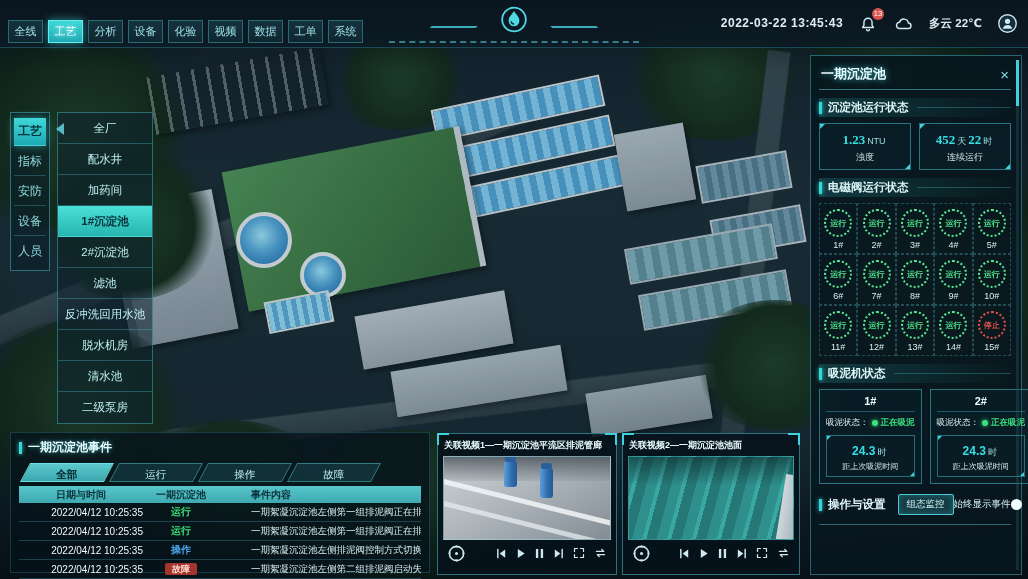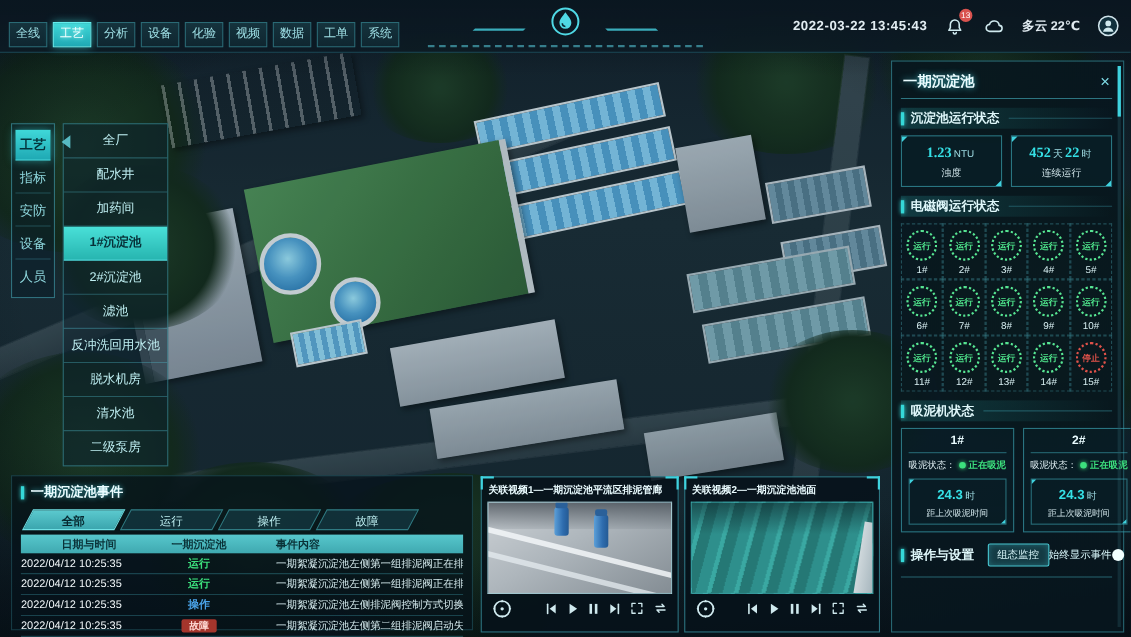--- a/index.html
+++ b/index.html
@@ -130,21 +130,21 @@
   .etab { width:84px; height:19px; margin-right:5px; transform:skewX(-28deg); border:1px solid rgba(73,184,191,0.55); background:rgba(22,62,72,0.65); text-align:center; cursor:pointer; }
   .etab span { display:inline-block; transform:skewX(28deg); font-size:10.5px; line-height:18px; color:#bfeff2; }
   .etab.active { background:linear-gradient(180deg,#5bc9ce,#3ba6ae); border-color:#6fe0e4; }
   .etab.active span { color:#06272e; font-weight:bold; }
   .etable { margin:2px 8px; }
   .thead,.trow { display:grid; grid-template-columns:124px 76px 1fr; align-items:center; }
   .thead { background:linear-gradient(180deg,#57c7cc,#3fa9b0); height:17px; }
   .thead span { font-size:10px; font-weight:bold; color:#0a3238; text-align:center; }
   .thead span:last-child { text-align:left; padding-left:32px; }
   .trow { height:19px; border-bottom:1px solid rgba(70,180,195,0.3); }
-  .c-time { font-size:10px; color:#f2f8fa; text-align:left; white-space:nowrap; }
+  .c-time { font-size:10px; color:#f2f8fa; text-align:right; white-space:nowrap; }
   .c-type { font-size:10px; font-weight:bold; text-align:center; }
   .c-type.run { color:#3ce07d; }
   .c-type.op { color:#4aa3e8; }
   .c-type.fault { color:#ffd9d4; }
   .c-type.fault i { font-style:normal; background:#a5352c; padding:1px 7px; border-radius:2px; font-size:9px; }
   .c-content { font-size:9.5px; color:#d6ecef; padding-left:32px; white-space:nowrap; overflow:hidden; }
 
   
   .video { position:absolute; top:433px; height:142px; background:rgba(6,18,26,0.85); border:1px solid rgba(70,180,195,0.6); padding:4px 5px; z-index:25; }
   .video::before { content:""; position:absolute; left:-1px; top:-1px; width:10px; height:10px; border-left:2px solid #3fd2de; border-top:2px solid #3fd2de; }

